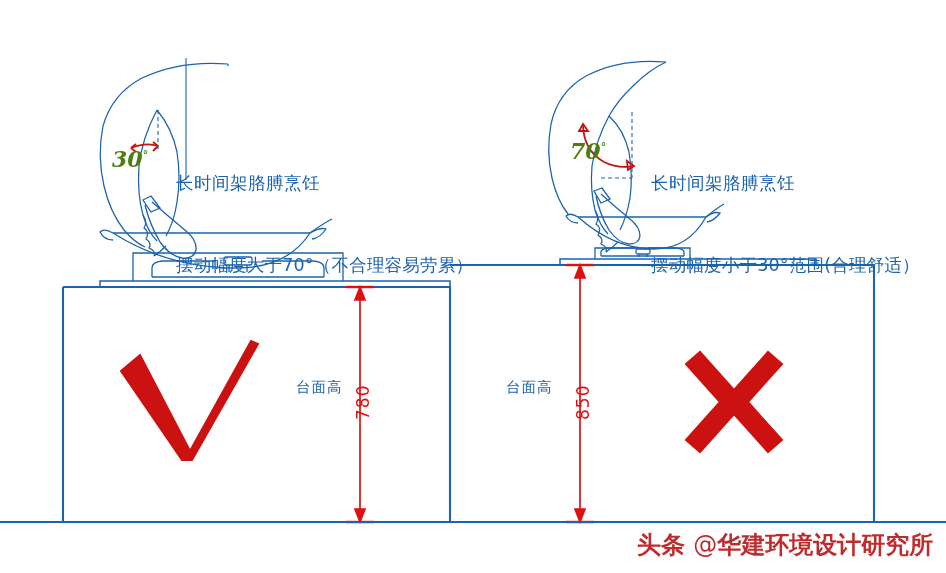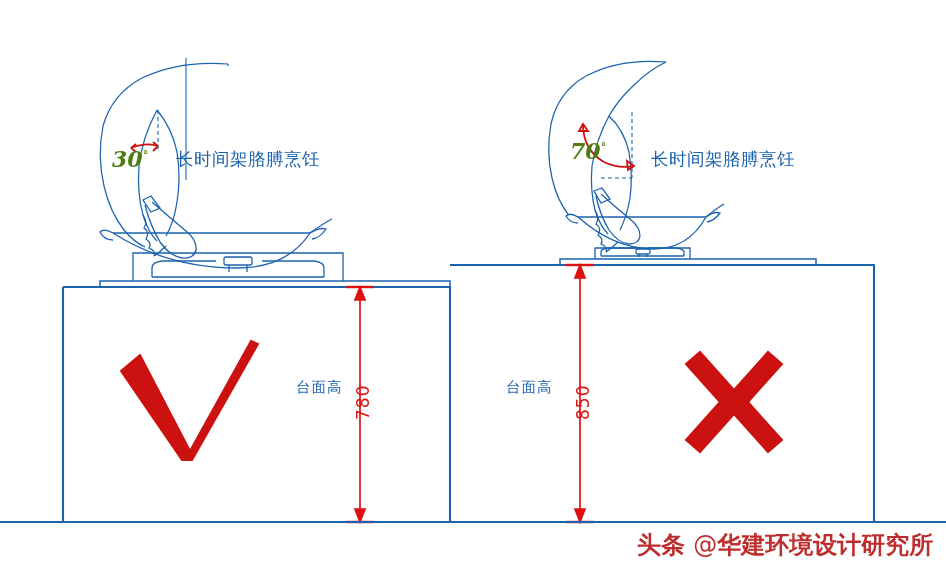--- a/index.html
+++ b/index.html
@@ -34,21 +34,21 @@
   .anno-left {
     left: 176px;
     top: 92px;
     font-size: 17.5px;
   }
   .anno-right {
     left: 651px;
     top: 92px;
     font-size: 17.5px;
   }
-  .anno .l1 { display: block; letter-spacing: 0.5px; }
+  .anno .l1 { display: block; letter-spacing: 0.5px; margin-top: 24px; }
   .anno .l2 { display: block; letter-spacing: 0.2px; }
 
   .deg-badge {
     position: absolute;
     color: #4d7c0f;
     font-family: "DejaVu Serif", serif;
     font-weight: bold;
     font-style: italic;
   }
   #deg-left {
@@ -238,24 +238,26 @@
     </g>
 
     <g>
       <path d="M0 522 L946 522" fill="none" stroke="#1b63ae" stroke-width="2.1"></path>
     </g>
 
   </svg>
 
   <div class="anno anno-left">
     <span class="l1">长时间架胳膊烹饪</span>
+    <span class="l2">摆动幅度大于70°（不合理容易劳累）</span>
   </div>
 
   <div class="anno anno-right">
     <span class="l1">长时间架胳膊烹饪</span>
+    <span class="l2">摆动幅度小于30°范围(合理舒适）</span>
   </div>
 
   <div class="deg-badge" id="deg-left"><span>30</span><span class="sup">°</span></div>
 
   <div class="deg-badge" id="deg-right"><span>70</span><span class="sup">°</span></div>
 
   <div class="dim-label" id="dim-label-left">台面高</div>
   <div class="dim-value" id="dim-value-left">780</div>
 
   <div class="dim-label" id="dim-label-right">台面高</div>

